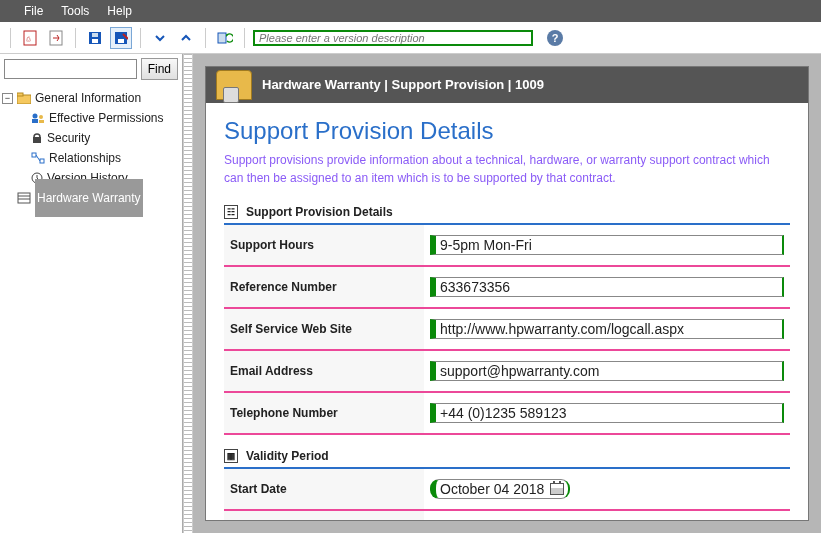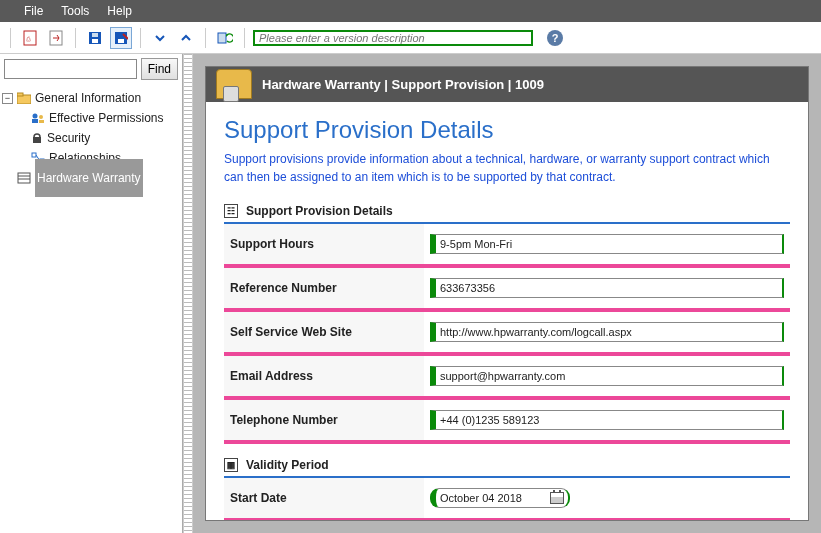--- a/index.html
+++ b/index.html
@@ -23,27 +23,27 @@
 .sp { display:inline-block; width:11px; }
 .node.sel span.lbl { background:#999; color:#fff; padding:12px 2px; }
 .gutter { width:10px; background:repeating-linear-gradient(to bottom,#bbb 0,#bbb 1px,#fff 1px,#fff 4px); border-right:1px solid #ccc; border-left:1px solid #ccc; }
 .main { flex:1; background:#b6b6b6; padding:12px; overflow:hidden; }
 .panel { background:#fff; border:1px solid #777; height:100%; display:flex; flex-direction:column; }
 .phead { background:#555; color:#fff; height:40px; display:flex; align-items:center; padding:0 10px; gap:10px; font-weight:bold; font-size:13px; }
 .phead .hicon { width:36px; height:30px; background:#e8b94a; border:1px solid #a07a20; border-radius:4px 4px 0 0; position:relative; }
 .phead .hicon::after { content:""; position:absolute; left:6px; bottom:-4px; width:14px; height:14px; background:#ddd; border:1px solid #777; border-radius:2px; }
 .pbody { padding:14px 18px; overflow:auto; }
 .h1 { color:#2a6fc9; font-size:24px; font-weight:400; margin-bottom:6px; }
-.desc { color:#1d4ed8; font-size:12px; line-height:1.5; margin-bottom:14px; }
+.desc { color:#8b5cf6; font-size:12px; line-height:1.5; margin-bottom:14px; }
 .sect-h { display:flex; align-items:center; gap:8px; font-weight:bold; font-size:12px; border-bottom:2px solid #2a6fc9; padding:4px 0; margin-top:10px; }
 .sect-h .sicon { width:14px; height:14px; border:1px solid #444; display:flex; align-items:center; justify-content:center; font-size:9px; }
 table.frm { width:100%; border-collapse:collapse; }
-table.frm td { border-bottom:4px solid #ec4899; padding:10px 6px; font-size:12px; vertical-align:middle; }
+table.frm td { border-bottom:2px solid #ec4899; padding:10px 6px; font-size:12px; vertical-align:middle; }
 table.frm td.lab { width:200px; font-weight:bold; background:#f7f7f7; }
-.fld { display:flex; align-items:center; height:20px; border:1px solid #888; border-left:6px solid #0a8a0a; border-right:2px solid #0a8a0a; padding:0 4px; background:#fff; font-size:11px; }
+.fld { display:flex; align-items:center; height:20px; border:1px solid #888; border-left:6px solid #0a8a0a; border-right:2px solid #0a8a0a; padding:0 4px; background:#fff; font-size:14px; }
 .fld.date { width:140px; justify-content:space-between;border-radius:9px; }
 .calicon { width:14px; height:12px; border:1px solid #555; background:linear-gradient(#fff 40%,#ccc 40%); position:relative; }
 .calicon::before { content:""; position:absolute; top:-3px; left:2px; width:2px; height:3px; background:#555; box-shadow:6px 0 #555; }
 svg { display:block; }
 </style>
 </head>
 <body>
 
 <div class="menubar">
   <span>File</span>
@@ -138,20 +138,28 @@
           <span class="lbl">Security</span>
         </div>
       <div class="node" style="padding-left:14px">
           <span class="sp"></span>
           <svg width="14" height="12">
             <rect x="1" y="1" width="4" height="4" fill="none" stroke="#2a6fc9"></rect>
             <rect x="9" y="7" width="4" height="4" fill="none" stroke="#2a6fc9"></rect>
             <path d="M5 3 L9 9" stroke="#2a6fc9"></path>
           </svg>
           <span class="lbl">Relationships</span>
+        </div>
+      <div class="node" style="padding-left:14px">
+          <span class="sp"></span>
+          <svg width="12" height="12">
+            <circle cx="6" cy="6" r="5" fill="none" stroke="#444"></circle>
+            <path d="M6 3 L6 6 L8 8" stroke="#444" fill="none"></path>
+          </svg>
+          <span class="lbl">Version History</span>
         </div>
       <div class="node sel">
           <span class="sp"></span>
           <svg width="14" height="12">
             <rect x="1" y="1" width="12" height="10" fill="#fff" stroke="#555"></rect>
             <line x1="1" y1="4" x2="13" y2="4" stroke="#555"></line>
             <line x1="1" y1="7" x2="13" y2="7" stroke="#555"></line>
           </svg>
           <span class="lbl">Hardware Warranty</span>
         </div>

